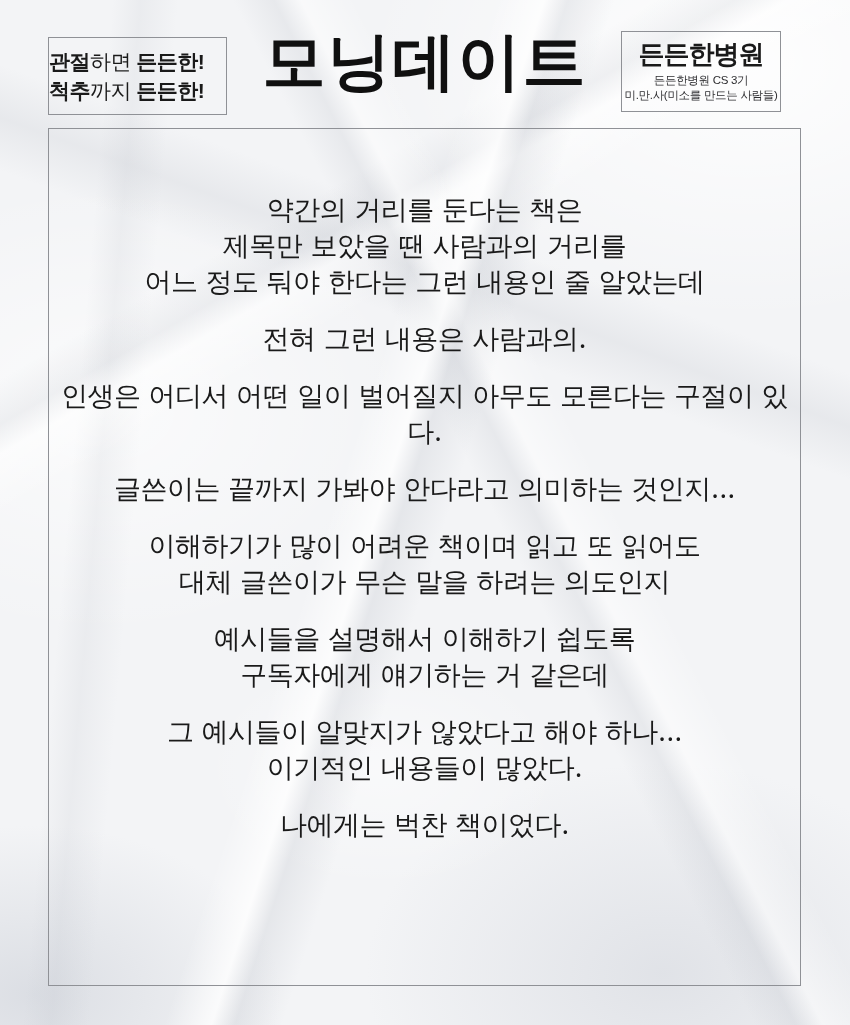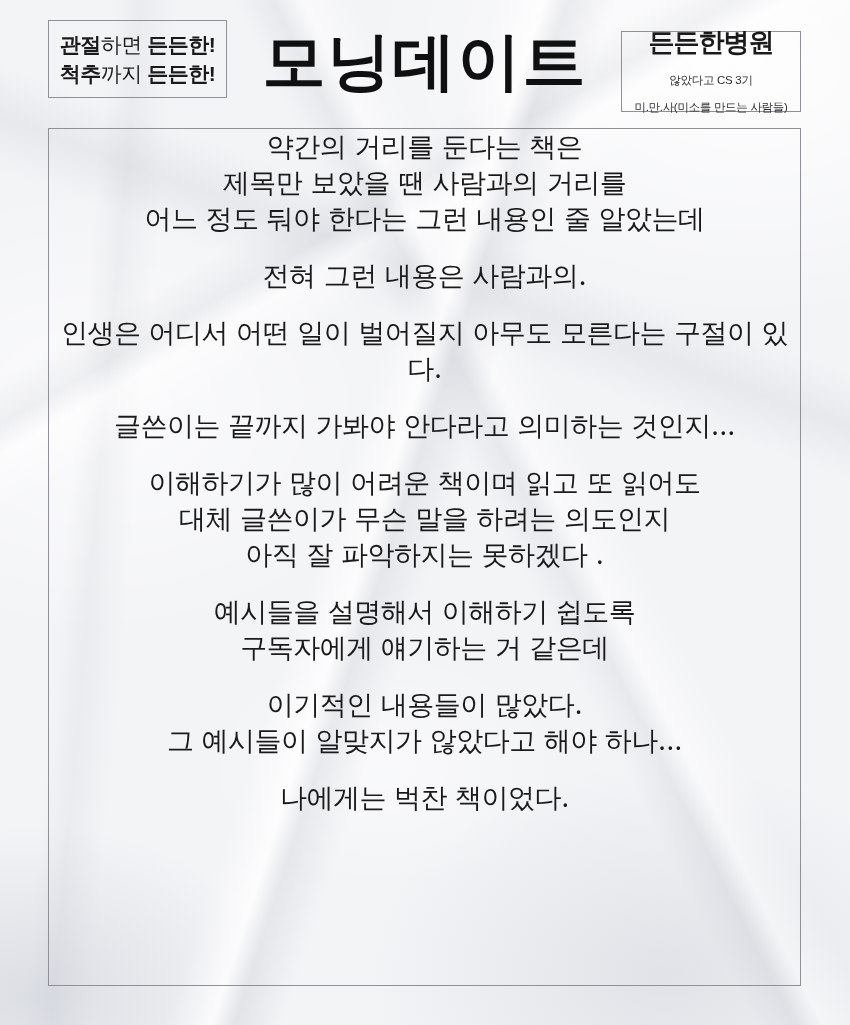--- a/index.html
+++ b/index.html
@@ -22,25 +22,25 @@
       radial-gradient(ellipse 620px 420px at 88% 6%,  rgba(255,255,255,.90), rgba(255,255,255,0) 62%),
       radial-gradient(ellipse 520px 380px at 12% 40%, rgba(255,255,255,.65), rgba(255,255,255,0) 60%),
       radial-gradient(ellipse 300px 200px at 45% 75%, rgba(255,255,255,.50), rgba(255,255,255,0) 60%),
       radial-gradient(ellipse 480px 340px at 78% 95%, rgba(196,200,209,.40), rgba(196,200,209,0) 62%),
       radial-gradient(ellipse 380px 260px at 4% 97%,  rgba(190,195,205,.45), rgba(190,195,205,0) 65%);
   }
 
   
   .tag-box {
     position: absolute;
-    left: 48px; top: 20px;
+    left: 48px; top: 37px;
     width: 179px; height: 78px;
     border: 1px solid var(--box_border, #97999d);
     display: flex; flex-direction: column;
-    align-items: center; justify-content: center;
+    justify-content: center;
     font-size: 21px; line-height: 29px;
     color: var(--ink, #1a1a1a);
     letter-spacing: -0.5px;
     white-space: nowrap;
   }
   .tag-box .b { font-weight: bold; }
 
   .title {
     position: absolute;
     left: 0; right: 0; top: 24px;
@@ -49,27 +49,26 @@
     font-weight: bold;
     font-size: 63px;
     line-height: 1.2;
     letter-spacing: 2px;
     color: #101010;
   }
 
   .hospital-box {
     position: absolute;
     left: 621px; top: 31px;
-    width: 180px; height: 81px;
+    width: 160px; height: 81px;
     border: 1px solid var(--box_border, #97999d);
     display: flex; flex-direction: column;
     align-items: center; justify-content: center;
     text-align: center;
     color: var(--ink, #1a1a1a);
-    gap: 12px;
   }
   .hospital-name {
     font-size: 26px;
     font-weight: bold;
     letter-spacing: -1px;
     line-height: 28px;
     margin-bottom: 5px;
   }
   .hospital-sub {
     font-size: 11.5px;
@@ -78,20 +77,21 @@
     letter-spacing: -0.3px;
     white-space: nowrap;
   }
 
   
   .content-box {
     position: absolute;
     left: 48px; top: 128px;
     width: 753px; height: 858px;
     border: 1px solid var(--box_border, #8b8d91);
+    padding-top: 63px;
   }
   .para {
     margin: 0 0 21px 0;
     text-align: center;
     font-family: "DejaVu Serif", "Liberation Serif", serif;
     font-size: 27px;
     line-height: 36px;
     color: var(--ink, #1b1b1b);
     letter-spacing: -0.5px;
   }
@@ -104,21 +104,21 @@
 
   <div class="tag-box">
     <div class="tag-line"><span class="b">관절</span><span>하면 </span><span class="b">든든한!</span></div>
     <div class="tag-line"><span class="b">척추</span><span>까지 </span><span class="b">든든한!</span></div>
   </div>
 
   <h1 class="title">모닝데이트</h1>
 
   <div class="hospital-box">
     <div class="hospital-name">든든한병원</div>
-    <div class="hospital-sub">않았다고 CS 3기</div>
+    <div class="hospital-sub">든든한병원 CS 3기</div>
     <div class="hospital-sub">미.만.사(미소를 만드는 사람들)</div>
   </div>
 
   <main class="content-box">
     <p class="para">
       <span class="line">약간의 거리를 둔다는 책은</span>
       <span class="line">제목만 보았을 땐 사람과의 거리를</span>
       <span class="line">어느 정도 둬야 한다는 그런 내용인 줄 알았는데</span>
     </p>
     <p class="para">
@@ -126,28 +126,27 @@
     </p>
     <p class="para">
       <span class="line">인생은 어디서 어떤 일이 벌어질지 아무도 모른다는 구절이 있다.</span>
     </p>
     <p class="para">
       <span class="line">글쓴이는 끝까지 가봐야 안다라고 의미하는 것인지...</span>
     </p>
     <p class="para">
       <span class="line">이해하기가 많이 어려운 책이며 읽고 또 읽어도</span>
       <span class="line">대체 글쓴이가 무슨 말을 하려는 의도인지</span>
-      <span class="line">아직 잘 파악하지는 못하겠다 .</span>
     </p>
     <p class="para">
       <span class="line">예시들을 설명해서 이해하기 쉽도록</span>
       <span class="line">구독자에게 얘기하는 거 같은데</span>
     </p>
     <p class="para">
+      <span class="line">그 예시들이 알맞지가 않았다고 해야 하나...</span>
       <span class="line">이기적인 내용들이 많았다.</span>
-      <span class="line">그 예시들이 알맞지가 않았다고 해야 하나...</span>
     </p>
     <p class="para">
       <span class="line">나에게는 벅찬 책이었다.</span>
     </p>
   </main>
 
 </div>
 
 </body></html>

